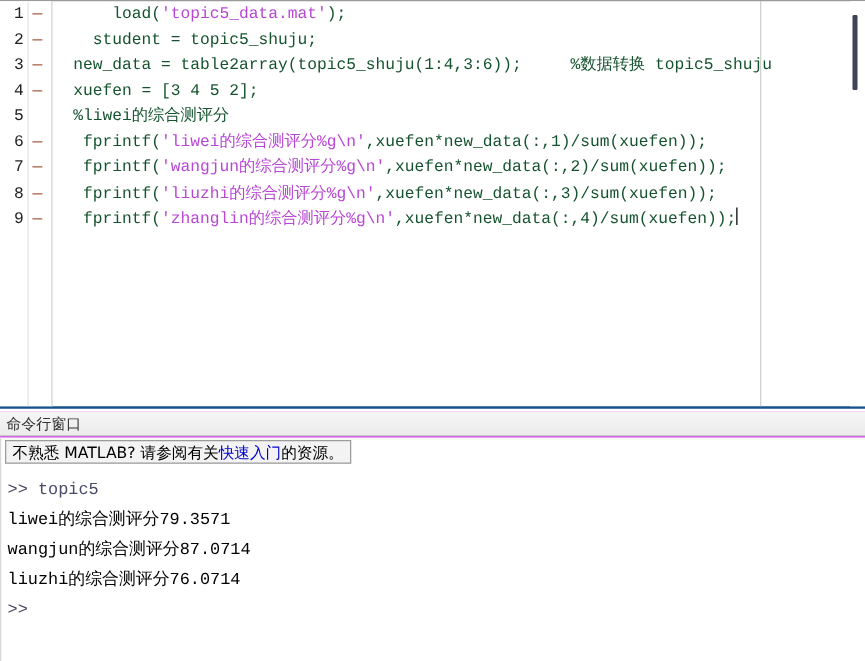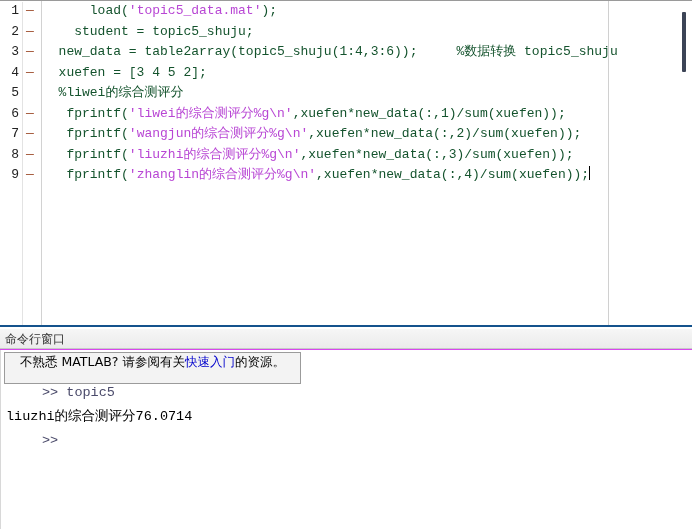--- a/index.html
+++ b/index.html
@@ -168,25 +168,25 @@
     height: 179px;
     background: #ffffff;
     border-left: 1px solid #d8d8d8;
     box-sizing: border-box;
   }
 
   #hint-banner {
     position: absolute;
     left: 3px;
     top: 2px;
-    height: 32px;
+    height: 19px;
     box-sizing: border-box;
     border: 1px solid #9b9b9b;
     background: #f3f3f3;
-    padding: 0 15px;
+    padding: 0 5px;
     font-size: 12.5px;
     line-height: 17px;
     color: #000000;
     font-family: "DejaVu Sans", sans-serif;
     white-space: nowrap;
   }
   .hint-link {
     color: #0000cc;
     text-decoration: none;
   }
@@ -196,21 +196,21 @@
     left: 5px;
     top: 31px;
     width: 660px;
     font-family: "Liberation Mono", monospace;
     font-size: 13.5px;
     line-height: 24px;
     color: #000000;
     white-space: pre;
   }
   .cw-line { height: 24px; white-space: pre; }
-  .cw-prompt { color: #4a4a6a; margin-left: 36px; }
+  .cw-prompt { color: #4a4a6a; }
 </style>
 </head>
 <body>
 
 <div id="editor-panel">
 
   <div id="editor-top-rule"></div>
 
   <div id="gutter">
     <div id="gutter-inner-rule"></div>
@@ -267,15 +267,15 @@
   <div id="cw-title-bar">
     <span id="cw-title">命令行窗口</span>
   </div>
 
   <div id="cw-body">
 
     <div id="hint-banner">
       <span>不熟悉 MATLAB? 请参阅有关</span><a class="hint-link" href="#">快速入门</a><span>的资源。</span>
     </div>
 
-    <div id="cw-output"><div class="cw-line cw-prompt">&gt;&gt; topic5</div><div class="cw-line">liuzhi的综合测评分76.0714</div><div class="cw-line cw-prompt">&gt;&gt;</div></div>
+    <div id="cw-output"><div class="cw-line cw-prompt">&gt;&gt; topic5</div><div class="cw-line">liwei的综合测评分79.3571</div><div class="cw-line">wangjun的综合测评分87.0714</div><div class="cw-line">liuzhi的综合测评分76.0714</div><div class="cw-line cw-prompt">&gt;&gt;</div></div>
   </div>
 </div>
 
 </body></html>

